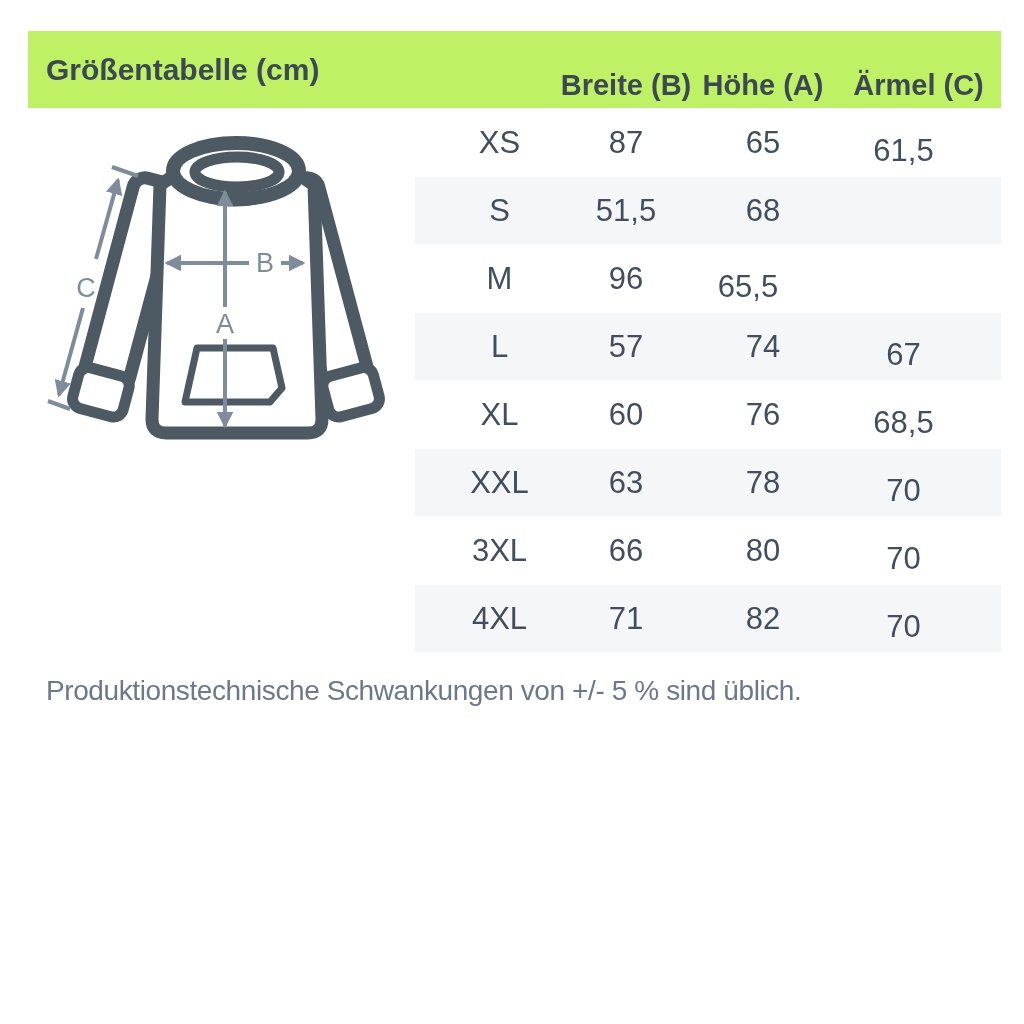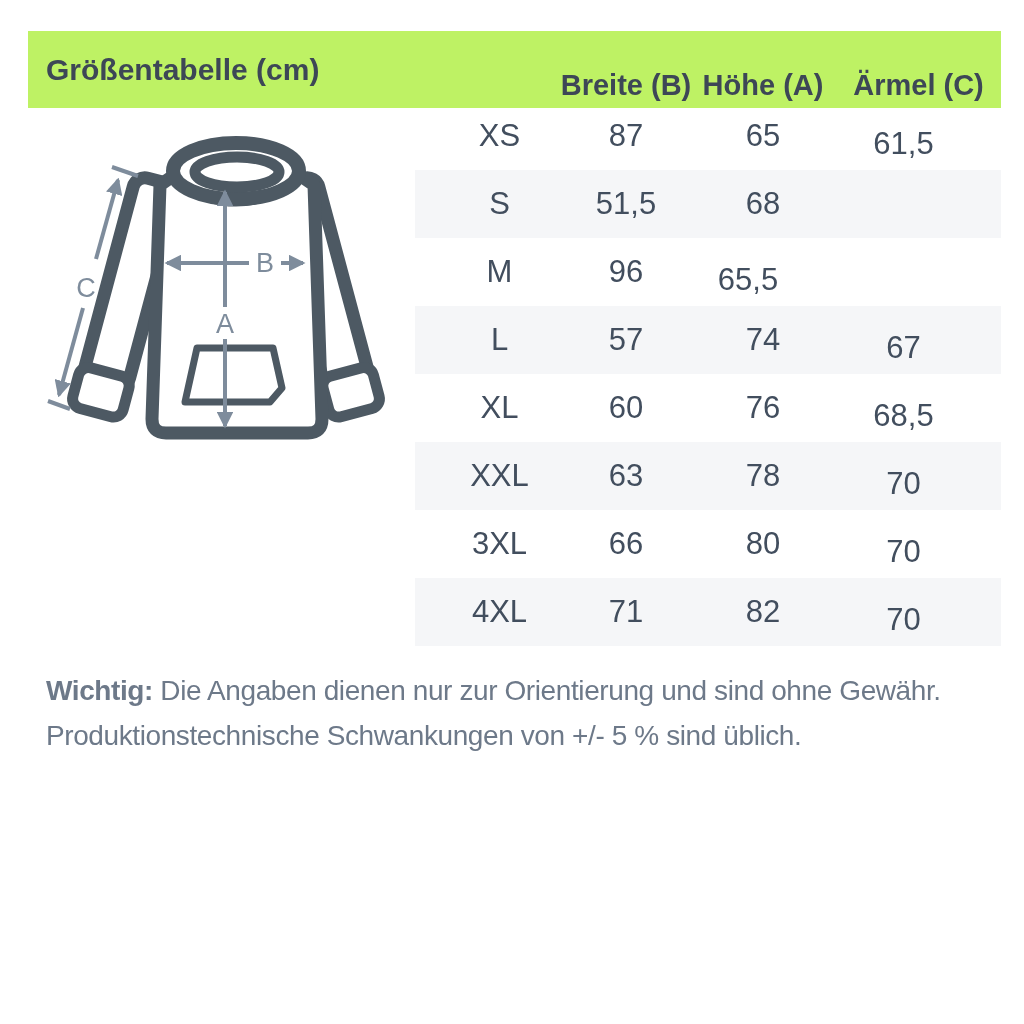--- a/index.html
+++ b/index.html
@@ -40,21 +40,21 @@
     display: flex; align-items: center; justify-content: center;
     font-size: 29px; font-weight: bold;
     color: #3d4756;
     white-space: nowrap;
   }
   .hcol.last { }
 
   
   .size-table {
     position: absolute;
-    left: 415px; top: 102px;
+    left: 415px; top: 109px;
     width: 586px;
     text-align: right;
   }
   .trow {
     display: grid;
     grid-template-columns: 147px 128px 146px 165px;
     height: 68px;
   }
   .trow.striped { background: #f5f6f8; }
   .cell {
@@ -196,17 +196,16 @@
     </div>
     <div class="trow striped">
       <div class="cell size-cell">4XL</div>
       <div class="cell">71</div>
       <div class="cell">82</div>
       <div class="cell aermel-cell">70</div>
     </div>
   </div>
 
   <div class="note">
-    <p><span class="bold">Wichtig:</span> <span>Die Angaben dienen nur zur Orientierung und sind ohne Gewähr.</span></p>
     <p>Produktionstechnische Schwankungen von +/- 5 % sind üblich.</p>
   </div>
 
 </div>
 
 </body></html>

